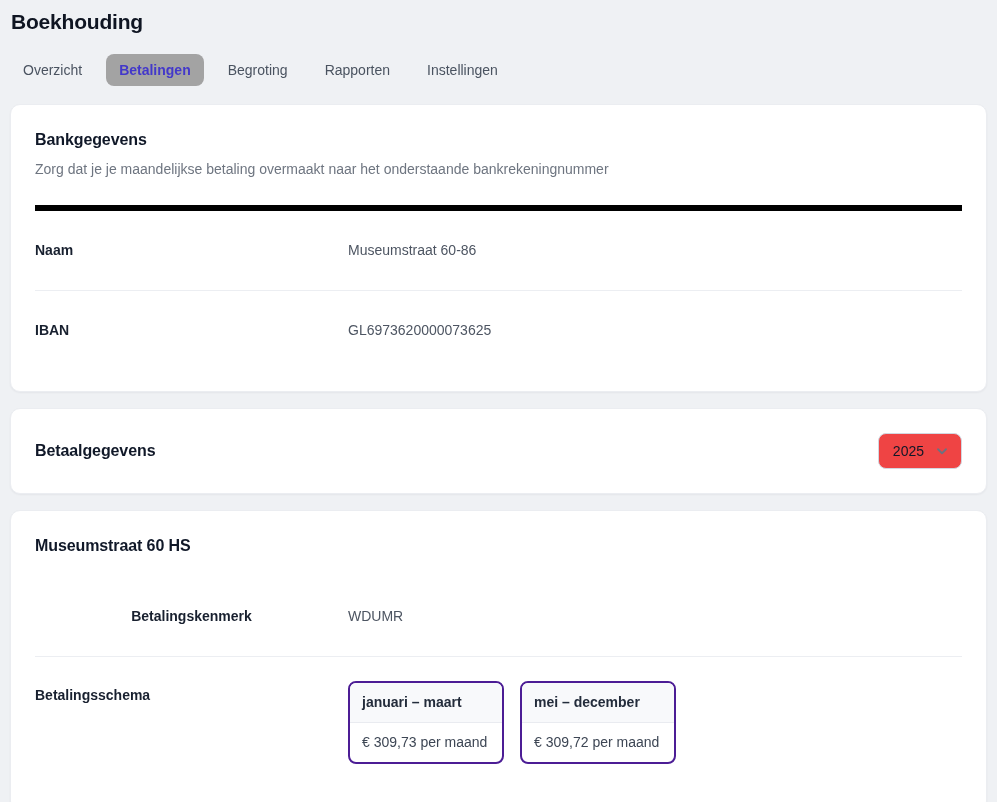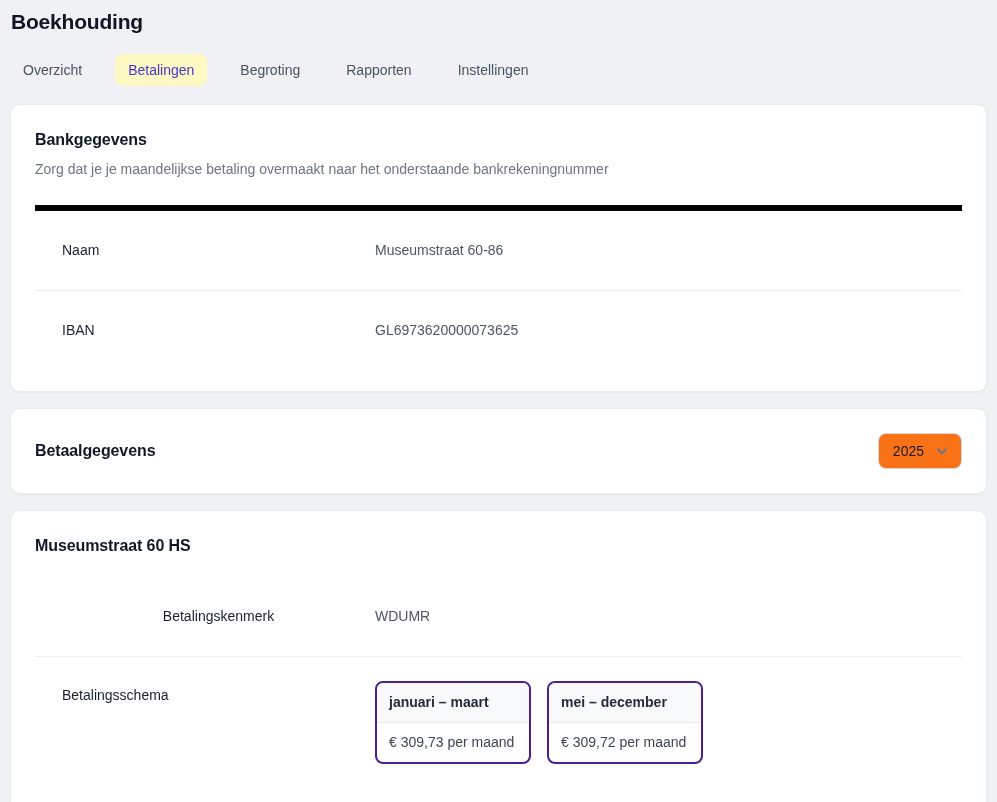--- a/index.html
+++ b/index.html
@@ -22,36 +22,36 @@
     font-size: 21px;
     line-height: 25px;
     font-weight: 700;
     letter-spacing: -0.2px;
     color: #0f1522;
     margin: 0 0 0 1px;
   }
   .tabs {
     display: flex;
     align-items: center;
-    gap: 20px;
+    gap: 11px;
     margin-top: 20px;
   }
   .tab {
     font-size: 14px;
     line-height: 16px;
     color: #4a5360;
     padding: 8px 13px;
     border-radius: 8px;
     cursor: pointer;
     white-space: nowrap;
   }
   .tab.active {
-    background: #fef9c3;
+    background: #a3a3a3;
     color: #4338ca;
-    font-weight: 400;
+    font-weight: 700;
   }
   .cards {
     margin-top: 18px;
     display: flex;
     flex-direction: column;
     gap: 16px;
   }
   .card {
     background: #ffffff;
     border: 1px solid #ebedf1;
@@ -86,40 +86,39 @@
     font-size: 14px;
     line-height: 17px;
   }
   .detail-row.last {
     border-bottom: none;
     padding-bottom: 28px;
   }
   .row-label {
     flex: 0 0 313px;
     color: #18202f;
-    font-weight: 400;
-    margin-left: 27px;
+    font-weight: 700;
   }
   .row-value {
     color: #4d5562;
   }
   
   .card-flex {
     display: flex;
     align-items: center;
     justify-content: space-between;
   }
   .year-select {
     height: 36px;
     box-sizing: border-box;
     display: inline-flex;
     align-items: center;
     gap: 11px;
     padding: 0 12px 0 14px;
-    background: #f97316;
+    background: #ef4444;
     border: 1px solid #d3d7e0;
     border-radius: 8px;
     font-size: 14px;
     color: #101828;
     cursor: pointer;
   }
   .chevron {
     display: inline-flex;
     align-items: center;
     color: #6b7280;

